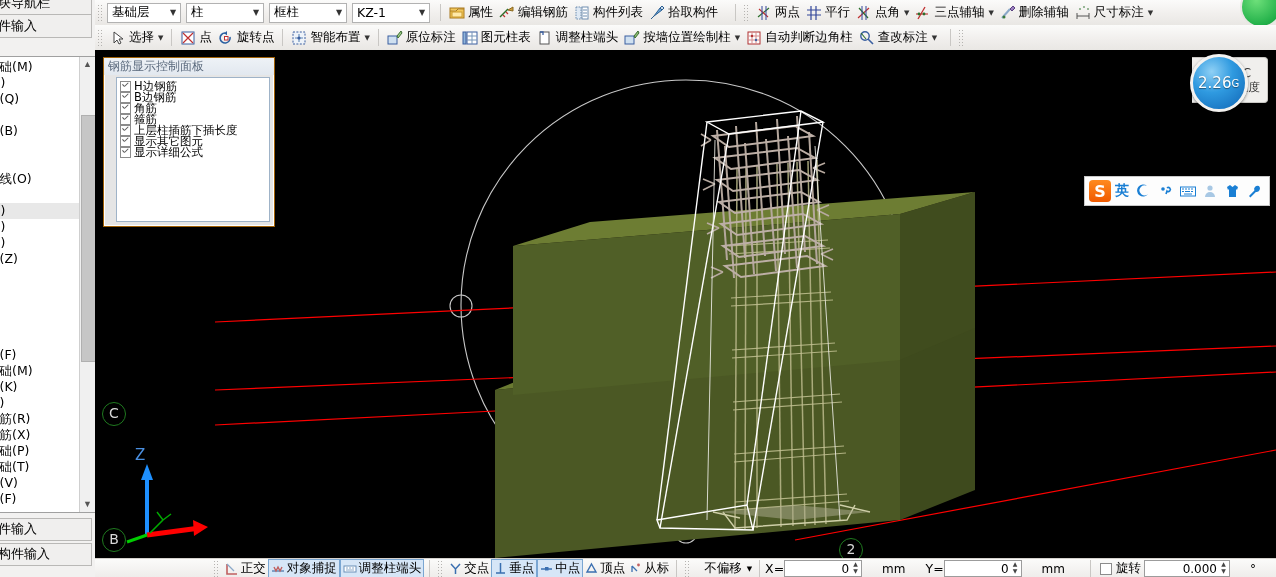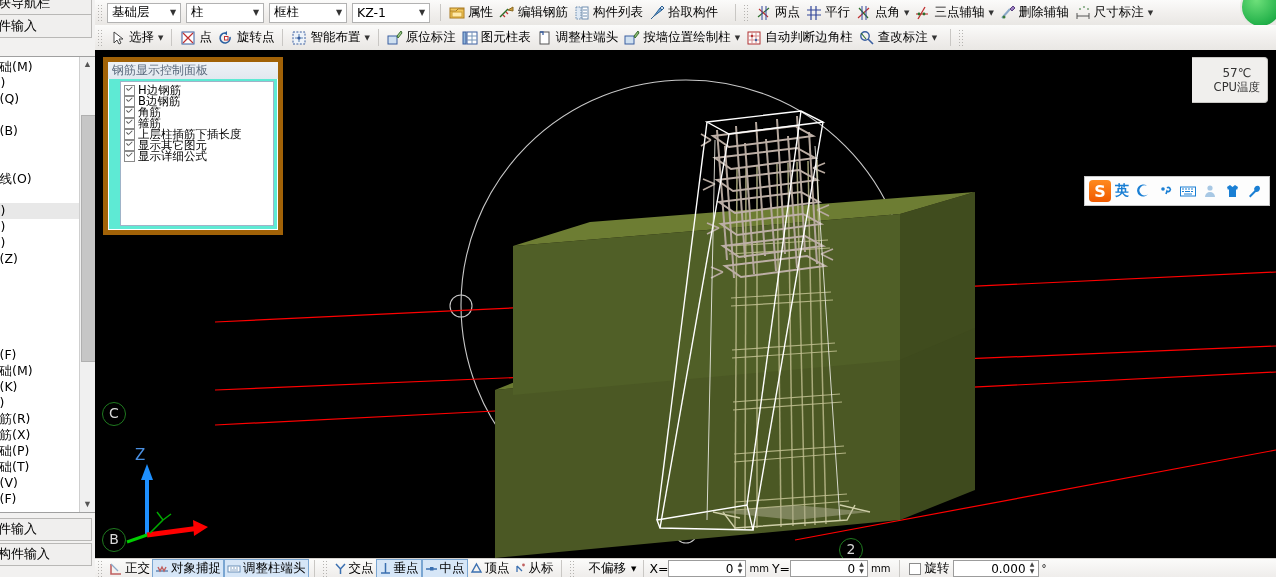--- a/index.html
+++ b/index.html
@@ -44,22 +44,22 @@
   .tbtn{display:flex;align-items:center;height:21px;padding:0 3px;font-size:12.5px;color:#000;
         flex:none;font-family:"DejaVu Sans",sans-serif;text-align:right;}
   .tbtn .lbl{margin-left:3px;}
   .tbtn .dd{margin-left:4px;font-size:7px;color:#333;}
   .ic{width:16px;height:16px;flex:none;position:relative;display:inline-block;}
 
   
   .viewport{position:absolute;left:95px;top:50px;width:1181px;height:508px;background:#000;overflow:hidden;}
 
   
-  .panel{position:absolute;left:8px;top:7px;width:170px;height:168px;background:#5eead4;
-         border:5px solid #a16207;box-shadow:0 0 0 1px #ffffff inset;}
+  .panel{position:absolute;left:8px;top:7px;width:170px;height:168px;background:#e5e5e5;
+         border:1px solid #a16207;box-shadow:0 0 0 1px #ffffff inset;}
   .panel-title{height:17px;line-height:16px;font-size:12px;color:#5b6a7d;padding-left:4px;
                font-family:"DejaVu Sans",sans-serif;
                background:linear-gradient(180deg,#eef2f7,#e2e8ef);}
   .panel-list{position:absolute;left:4px;top:19px;right:4px;bottom:4px;background:#fff;border:1px solid #9fb3c8;
               padding:3px 0 0 3px;margin-left:8px;}
   .chkrow{display:flex;align-items:center;height:11px;margin-bottom:0px;}
   .chk{width:9px;height:9px;border:1px solid #8c8c8c;background:#fff;flex:none;position:relative;}
   .chk:after{content:"";position:absolute;left:1px;top:3px;width:3px;height:1px;background:#555;
              transform:rotate(45deg);}
   .chk:before{content:"";position:absolute;left:3px;top:2px;width:5px;height:1px;background:#555;
@@ -92,33 +92,33 @@
        display:flex;align-items:center;padding:0 4px;box-shadow:0 1px 2px rgba(0,0,0,.35);}
   .ime-s{width:22px;height:22px;border-radius:4px;flex:none;
          background:linear-gradient(180deg,#ff8a1f,#f05a00);color:#fff;font-size:16px;font-weight:bold;
          display:flex;align-items:center;justify-content:center;font-family:"DejaVu Sans",sans-serif;}
   .ime-i{width:22px;height:22px;display:flex;align-items:center;justify-content:center;
          color:#1a7fd4;font-size:14px;flex:none;font-family:"DejaVu Sans",sans-serif;}
 
   
   .status{position:absolute;left:95px;top:558px;width:1181px;height:19px;
           background:linear-gradient(180deg,#fbfbfa,#eeecea);border-top:1px solid #d4d1cd;
-          display:flex;align-items:center;white-space:nowrap;overflow:hidden;}
+          display:flex;align-items:center;white-space:nowrap;overflow:hidden;justify-content:flex-end;}
   .sbtn{display:flex;align-items:center;height:17px;padding:0 2px;font-size:12.5px;color:#000;flex:none;
         font-family:"DejaVu Sans",sans-serif;}
   .sbtn.on{background:#d6e6f7;border:1px solid #7aa6d2;}
   .sbtn .lbl{margin-left:2px;}
   .numwrap{display:flex;align-items:center;flex:none;font-size:12.5px;
            font-family:"DejaVu Sans",sans-serif;}
   .numbox{height:15px;width:64px;border:1px solid #9c9c9c;background:#fff;position:relative;
           display:flex;align-items:center;justify-content:flex-end;padding-right:12px;font-size:12px;}
   .spin{position:absolute;right:1px;top:0px;width:9px;height:13px;display:flex;flex-direction:column;}
   .spin i{flex:1;font-size:6px;line-height:6px;text-align:center;color:#444;font-style:normal;}
   .miniChk{width:10px;height:10px;border:1px solid #8c8c8c;background:#fff;margin:0 4px;flex:none;}
-  .unit{font-size:10px;margin:0 3px;color:#000;}
+  .unit{font-size:12px;margin:0 20px;color:#000;}
   .topright-green{position:absolute;right:-6px;top:-14px;width:38px;height:38px;border-radius:50%;
                   background:radial-gradient(circle at 38% 32%,#6ee07a,#23b14a 70%,#149139 100%);
                   border:2px solid #e9e7e4;}
 </style>
 </head>
 <body>
 
 <div id="app">
 
   <div class="sidebar">
@@ -596,20 +596,24 @@
             <span class="chklbl">显示详细公式</span>
           </div>
         </div>
     </div>
 
     <div class="gadget">
       <div class="gad-box">
         <div class="gad-t1">57℃</div>
         <div class="gad-t2">CPU温度</div>
       </div>
+      <div class="gad-ball">
+        <span>2.26</span>
+          <sub>G</sub>
+      </div>
     </div>
 
     <div class="ime">
       <div class="ime-s">S</div>
       <div class="ime-i" style="color:#1a7fd4;font-weight:bold;">英</div>
       <div class="ime-i">
         <svg width="14" height="14" viewBox="0 0 14 14">
             <path d="M10 2 A6 6 0 1 0 11 10 A5 5 0 1 1 10 2 Z" fill="#1a7fd4"></path>
           </svg>
       </div>

